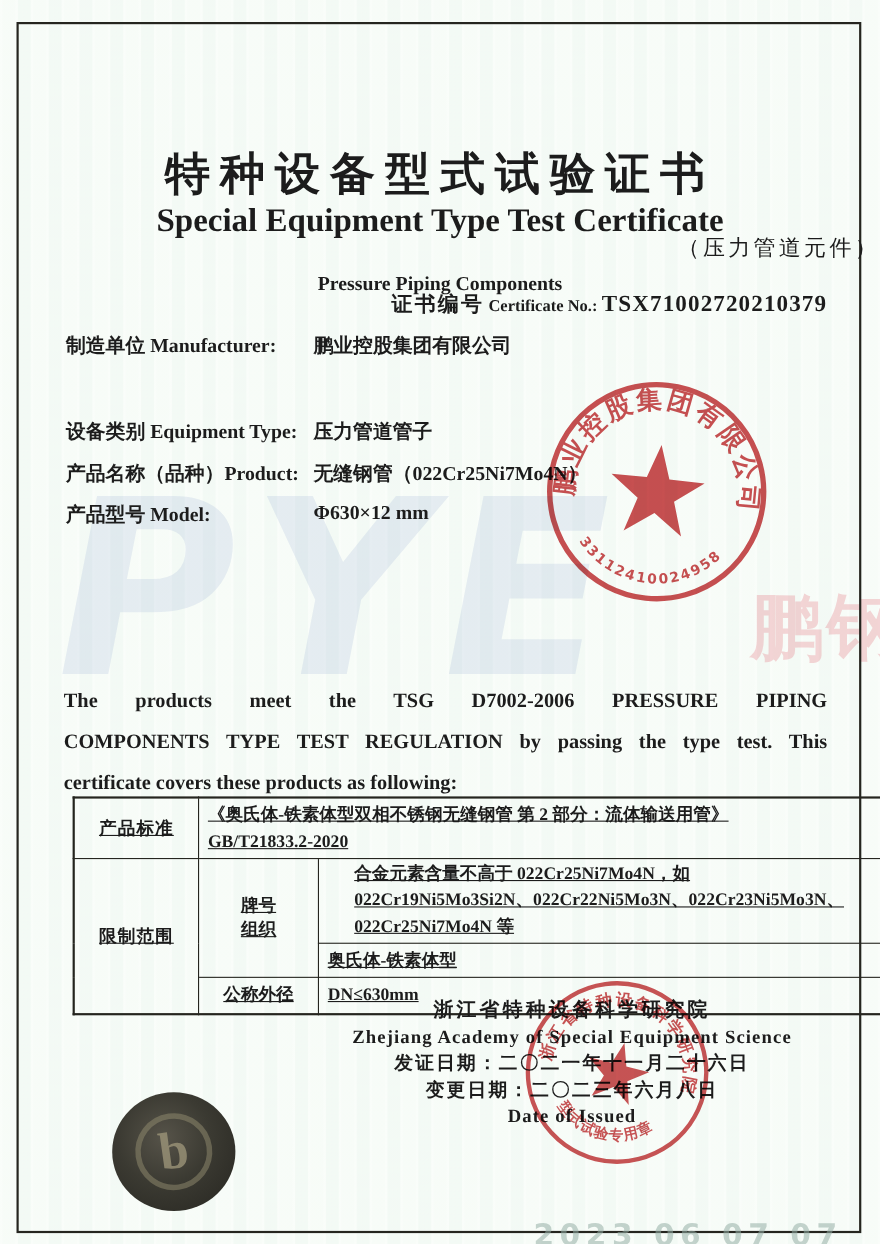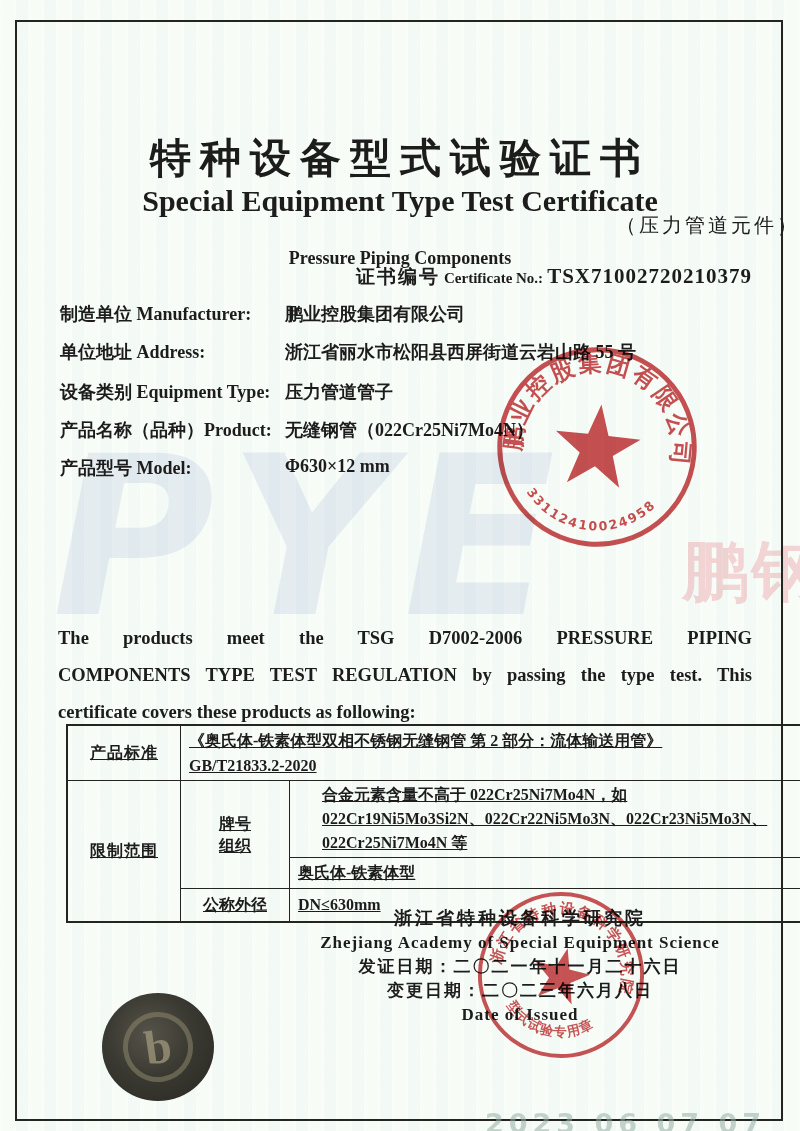--- a/index.html
+++ b/index.html
@@ -113,24 +113,20 @@
   <div class="cert-line">
     <span class="cert-label-zh">证书编号</span>
     <span class="cert-label-en">Certificate No.:</span>
     <span class="cert-no">TSX71002720210379</span>
   </div>
 
   <div class="field" style="top:302px">
     <span class="flabel"><span>制造单位</span> <span>Manufacturer:</span></span>
     <span class="fvalue">鹏业控股集团有限公司</span>
   </div>
-  <div class="field" style="top:340px">
-    <span class="flabel"><span>单位地址</span> <span>Address:</span></span>
-    <span class="fvalue">浙江省丽水市松阳县西屏街道云岩山路 55 号</span>
-  </div>
   <div class="field" style="top:380px">
     <span class="flabel"><span>设备类别</span> <span>Equipment Type:</span></span>
     <span class="fvalue">压力管道管子</span>
   </div>
   <div class="field" style="top:418px">
     <span class="flabel"><span>产品名称（品种）</span><span>Product:</span></span>
     <span class="fvalue">无缝钢管（022Cr25Ni7Mo4N）</span>
   </div>
   <div class="field" style="top:456px">
     <span class="flabel"><span>产品型号</span> <span>Model:</span></span>

